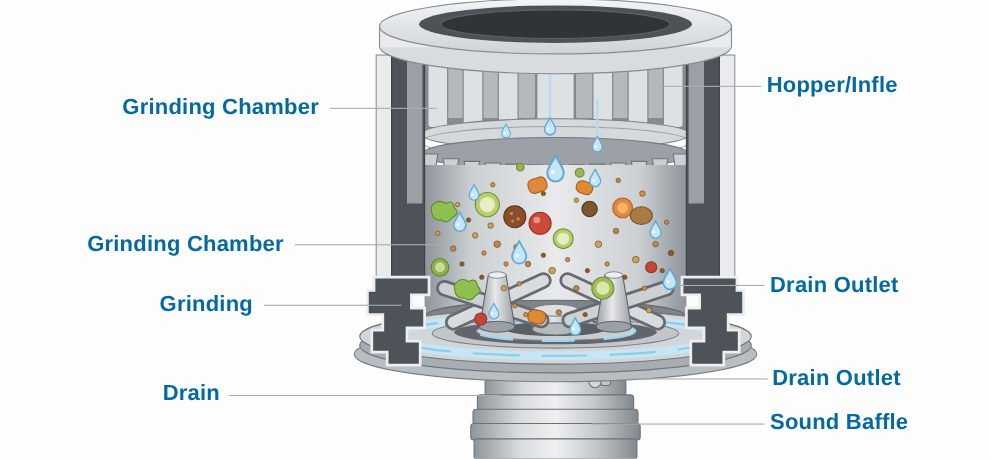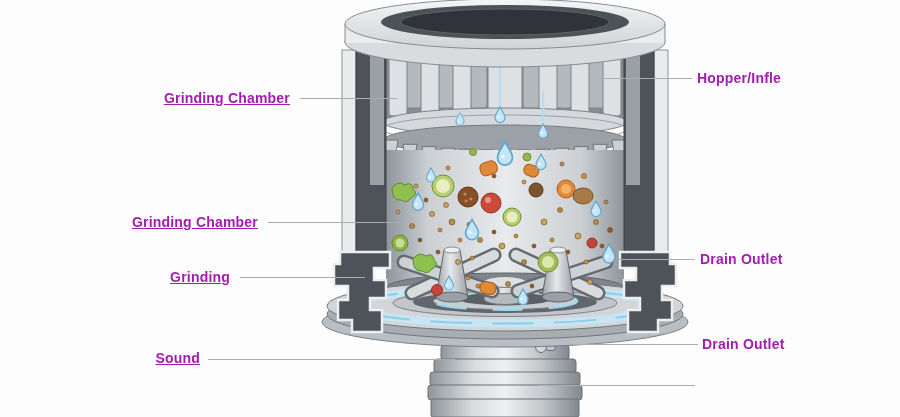--- a/index.html
+++ b/index.html
@@ -2,24 +2,24 @@
 <html><head>
 <meta charset="utf-8">
 <style>
   html,body{margin:0;padding:0;background:#ffffff;}
   #stage{
     position:relative;width:900px;height:417px;background:#fdfdfd;
     font-family:"Liberation Sans",sans-serif;overflow:hidden;
   }
   #illustration{position:absolute;left:0;top:0;}
   .lbl{
-    position:absolute;font-size:14px;font-weight:700;color:#a21caf;
+    position:absolute;font-size:20px;font-weight:700;color:#0369a1;
     white-space:nowrap;letter-spacing:0.2px;line-height:22px;
   }
-  .lbl.right-align{text-align:right;text-decoration:underline;}
+  .lbl.right-align{text-align:right;}
   .leader{
     position:absolute;height:1px;background:#a9adb1;
   }
 </style>
 </head>
 <body>
 
 <div id="stage">
 
   <svg id="illustration" width="900" height="417" viewBox="0 0 900 417">
@@ -335,15 +335,16 @@
   <div class="leader" style="left:618px;top:259px;width:77px"></div>
   <div class="leader" style="left:208px;top:359px;width:247px"></div>
   <div class="leader" style="left:570px;top:344px;width:128px"></div>
   <div class="leader" style="left:538px;top:385px;width:157px"></div>
 
   <div class="lbl right-align" style="right:610px;top:87px">Grinding Chamber</div>
   <div class="lbl" style="left:697px;top:67px">Hopper/Infle</div>
   <div class="lbl right-align" style="right:642px;top:211px">Grinding Chamber</div>
   <div class="lbl right-align" style="right:670px;top:266px">Grinding</div>
   <div class="lbl" style="left:700px;top:248px">Drain Outlet</div>
-  <div class="lbl right-align" style="right:700px;top:347px">Sound</div>
+  <div class="lbl right-align" style="right:700px;top:347px">Drain</div>
   <div class="lbl" style="left:702px;top:333px">Drain Outlet</div>
+  <div class="lbl" style="left:700px;top:373px">Sound Baffle</div>
 </div>
 
 </body></html>

